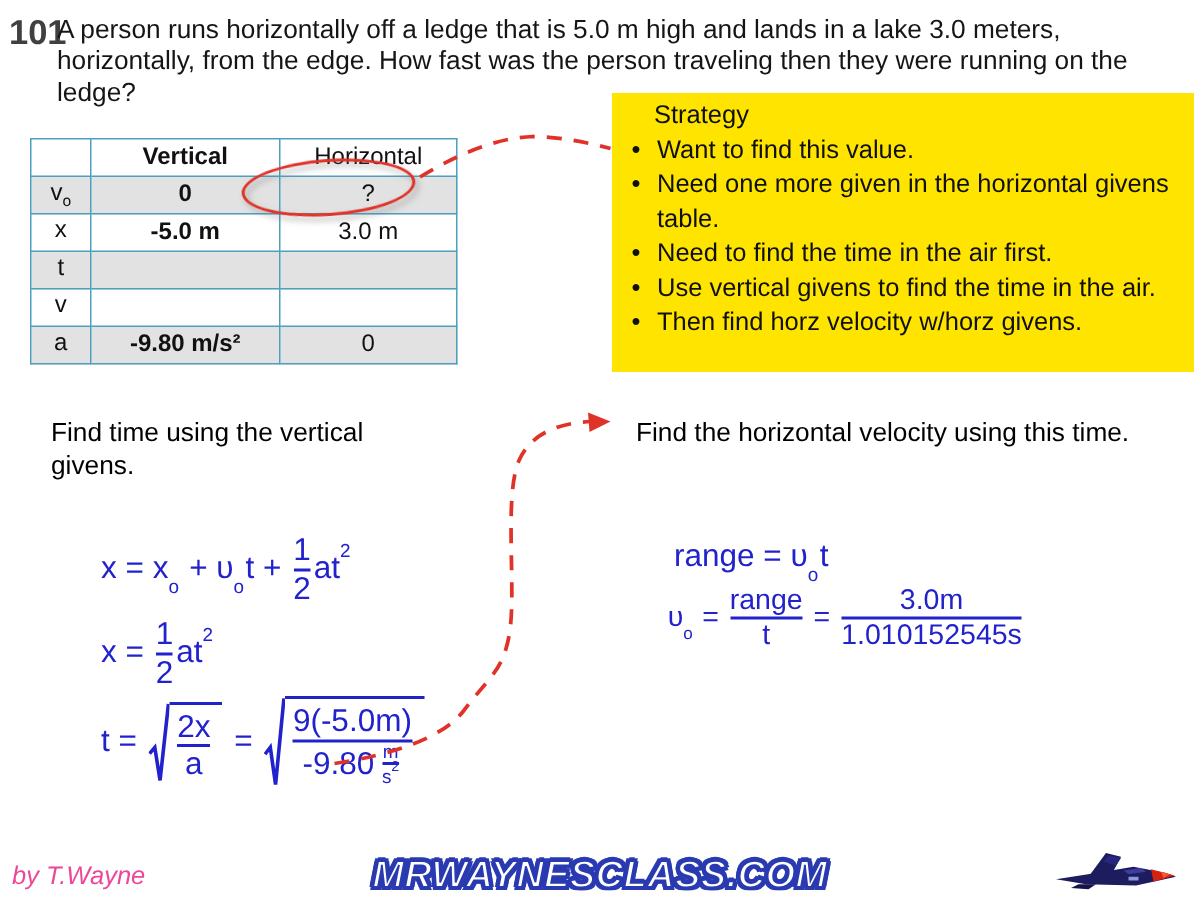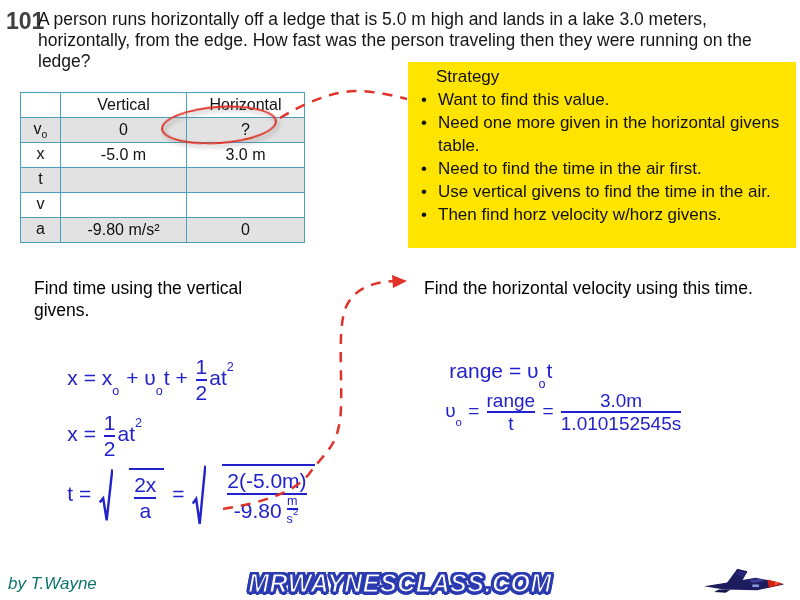--- a/index.html
+++ b/index.html
@@ -10,21 +10,21 @@
     margin:0 auto;
   }
   
   .prob-num { position:absolute; left:6px; top:8px; font-size:23px; font-weight:bold; color:#404040; }
   .prob-text { position:absolute; left:38px; top:9px; width:744px; font-size:17.5px; line-height:21px; color:#151515; }
 
   
   table.givens { position:absolute; left:20px; top:92px; border-collapse:collapse; font-size:16px; }
   table.givens td, table.givens th { border:1.6px solid #4c9fbf; height:25px; text-align:center; font-weight:normal; padding:0 2px; }
   table.givens td:nth-child(1), table.givens th:nth-child(1) { width:40px; }
-  table.givens td:nth-child(2), table.givens th:nth-child(2) { width:126px; }
+  table.givens td:nth-child(2), table.givens th:nth-child(2) { width:126px;font-weight:bold; }
   table.givens td:nth-child(3), table.givens th:nth-child(3) { width:118px; }
   table.givens tr.shade td { background:#e2e2e2; }
   table.givens sub { font-size:0.65em; }
 
   .circle-annotation {
     position:absolute; left:161px; top:106px; width:116px; height:38px;
     border:2.6px solid #e03228; border-radius:50%;
     transform:rotate(-4deg);
     filter:drop-shadow(2px 3px 2px rgba(110,110,110,0.55));
     pointer-events:none;
@@ -44,33 +44,33 @@
 
   
   .eq { position:absolute; color:#2222cc; font-size:21px; white-space:pre; }
   .eq sub { font-size:0.6em; position:relative; top:0.35em; margin-right:1px; }
   .eq sup { font-size:0.6em; position:relative; top:-0.45em; }
   .frac { display:inline-flex; flex-direction:column; align-items:stretch; text-align:center; line-height:1.12; vertical-align:middle; padding:0 2px; }
   .frac .fden { border-top:2px solid currentColor; }
   .frac.small { font-size:0.6em; line-height:1.05; }
   .frac.small sup { font-size:0.75em; top:-0.3em; }
   .den-row { display:flex; align-items:center; justify-content:center; gap:3px; }
-  .sqrt { display:inline-flex; align-items:stretch; vertical-align:middle; margin:0 2px;gap:16px; }
+  .sqrt { display:inline-flex; align-items:stretch; vertical-align:middle; margin:0 2px; }
   .rad { width:14px; height:auto; }
   .rad path { stroke:currentColor; stroke-width:2.4; fill:none; }
   .sqrt-inner { border-top:2.4px solid currentColor; padding:3px 6px 1px 3px; display:inline-flex; align-items:center; }
   .boxed { border:2px solid #2222cc; padding:3px 10px 3px 8px; }
 
   
   .overlay { position:absolute; left:0; top:0; width:800px; height:600px; pointer-events:none; }
   .overlay path.dash { stroke:#e03228; stroke-width:2.5; fill:none; stroke-dasharray:10 8; }
   .overlay path.head { fill:#e03228; stroke:none; }
 
   
-  .credit { position:absolute; left:8px; top:574px; font-size:17px; font-style:italic; color:#0f766e; }
+  .credit { position:absolute; left:8px; top:574px; font-size:17px; font-style:italic; color:#ec4899; }
   .footer-line { position:absolute; left:96px; top:586px; width:614px; height:5px; border-radius:3px;
     background:linear-gradient(90deg,#f8dcd6 0%,#ef9384 8%,#e23категория020 0,#e02818 22%,#dd1505 55%,#e02818 70%,#f05c00 81%,#ff9d00 89%,#ffdf00 100%);
   }
   .site-banner {
     position:absolute; left:50%; top:569px; transform:translateX(-50%);
     font-size:25px; font-weight:bold; font-style:italic; letter-spacing:0.5px;
     color:#ffffff; -webkit-text-stroke:1.2px #2a3ab0;
     text-shadow:
       2px 2px 0 #2a3ab0,-2px 2px 0 #2a3ab0,2px -2px 0 #2a3ab0,-2px -2px 0 #2a3ab0,
       2.5px 0 0 #2a3ab0,-2.5px 0 0 #2a3ab0,0 2.5px 0 #2a3ab0,0 -2.5px 0 #2a3ab0;
@@ -142,21 +142,21 @@
 
   <div class="eq" style="left:44px; top:387px;">
     <span>x</span><span> = </span><span class="frac"><span class="fnum">1</span><span class="fden">2</span></span><span>at</span><sup>2</sup>
   </div>
 
   <div class="eq" style="left:44px; top:440px;">
     <span>t</span><span> = </span><span class="sqrt"><svg class="rad" viewBox="0 0 20 40" preserveAspectRatio="none" aria-hidden="true">
           <path d="M1 25 L6 22 L11 38 L19 1" vector-effect="non-scaling-stroke"></path>
         </svg><span class="sqrt-inner"><span class="frac"><span class="fnum">2x</span><span class="fden">a</span></span></span></span><span> = </span><span class="sqrt"><svg class="rad" viewBox="0 0 20 40" preserveAspectRatio="none" aria-hidden="true">
           <path d="M1 25 L6 22 L11 38 L19 1" vector-effect="non-scaling-stroke"></path>
-        </svg><span class="sqrt-inner"><span class="frac"><span class="fnum">2(-5.0m)</span><span class="fden den-row"><span>-9.80</span><span class="frac small"><span class="fnum">m</span><span class="fden"><span>s</span><sup>2</sup></span></span></span></span></span></span>
+        </svg><span class="sqrt-inner"><span class="frac"><span class="fnum">9(-5.0m)</span><span class="fden den-row"><span>-9.80</span><span class="frac small"><span class="fnum">m</span><span class="fden"><span>s</span><sup>2</sup></span></span></span></span></span></span>
   </div>
 
 
   <div class="note note-right">Find the horizontal velocity using this time.</div>
 
   <div class="eq" style="left:426px; top:335px;">
     <span>range</span><span> = </span><span>υ</span><sub>o</sub><span>t</span>
   </div>
 
   <div class="eq" style="left:424px; top:368px; font-size:19px;">

